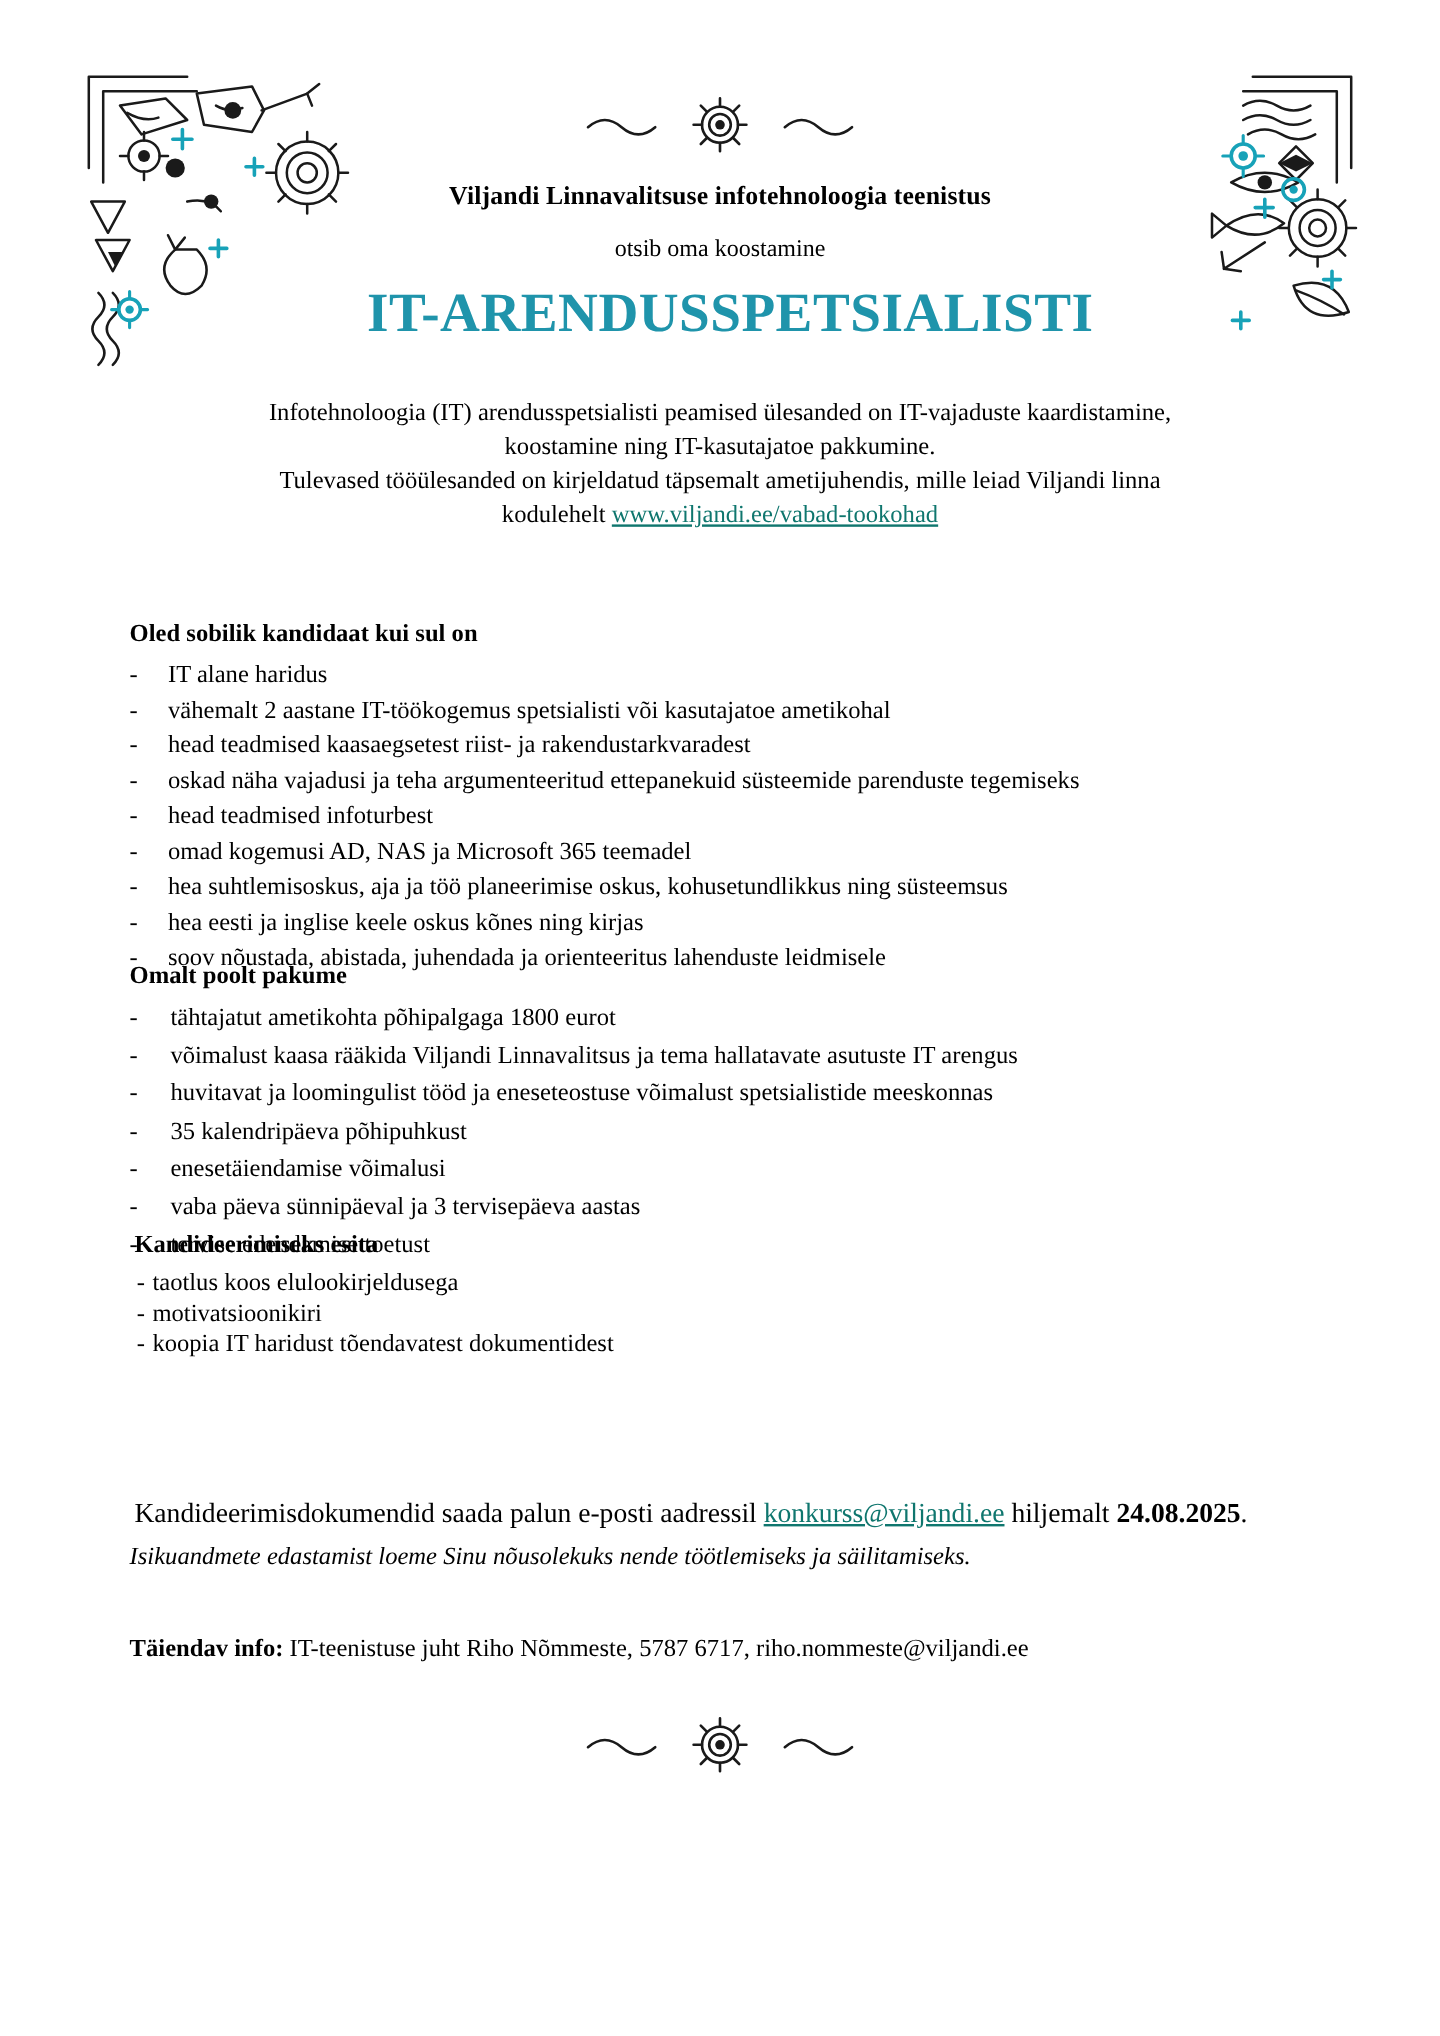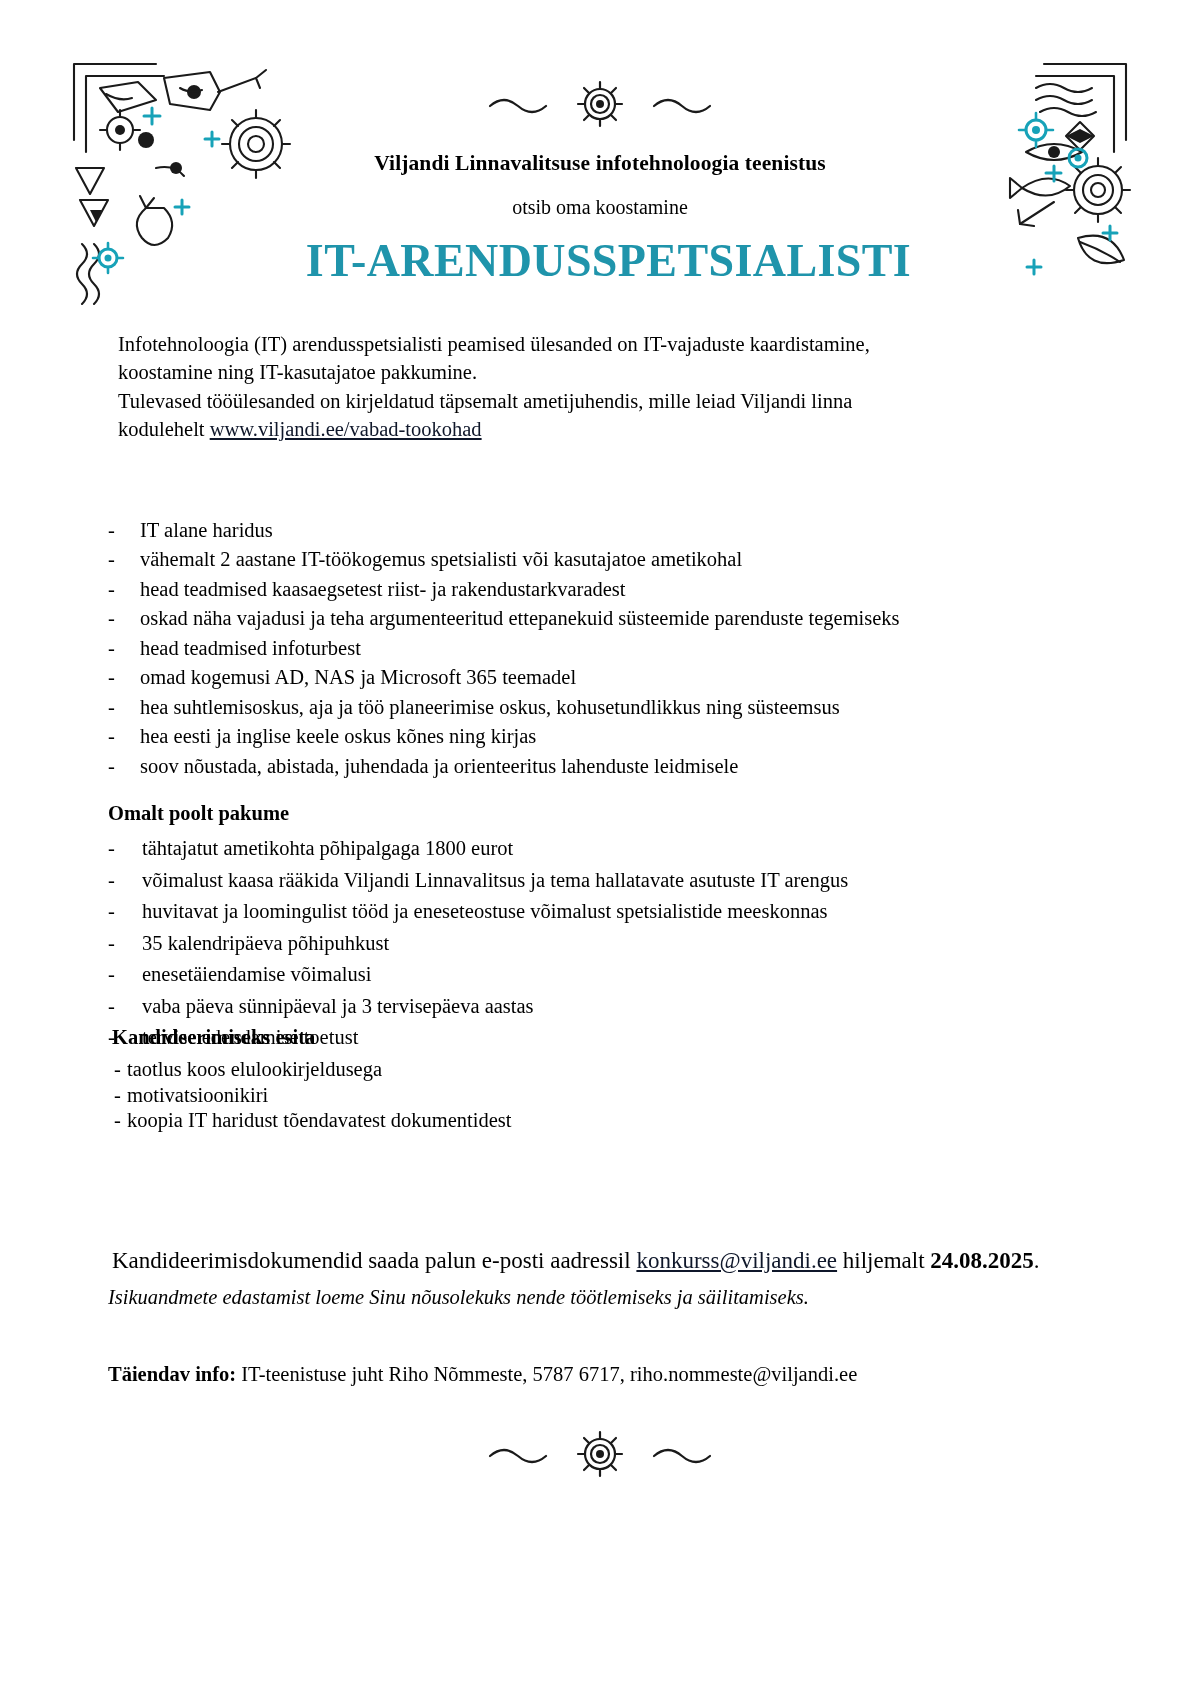--- a/index.html
+++ b/index.html
@@ -34,24 +34,24 @@
     font-size:46px;font-weight:bold;
     color:#1f94ab;
     letter-spacing:.4px;
     line-height:1.1;
     margin-left:17px;
   }
 
   
   .intro{
     position:absolute;left:118px;width:964px;top:330px;
-    font-size:20.5px;line-height:1.38;
+    text-align:center;font-size:20.5px;line-height:1.38;
   }
   .intro .ln{display:block;}
-  a.link{color:#0f172a;}
+  a.link{color:#0f766e;}
 
   
   .block{position:absolute;left:108px;width:980px;}
   .block-req{top:515px;}
   .block-offer{top:800px;}
   .block-apply{top:1024px;}
   .block-closing{top:1240px;}
   .block-contact{top:1360px;}
 
   h2.sec{
@@ -203,20 +203,21 @@
   </div>
 
   <div class="intro">
     <span class="ln">Infotehnoloogia (IT) arendusspetsialisti peamised ülesanded on IT-vajaduste kaardistamine,</span>
     <span class="ln">koostamine ning IT-kasutajatoe pakkumine.</span>
     <span class="ln">Tulevased tööülesanded on kirjeldatud täpsemalt ametijuhendis, mille leiad Viljandi linna</span>
     <span class="ln"><span>kodulehelt </span><a class="link" href="#">www.viljandi.ee/vabad-tookohad</a></span>
   </div>
 
   <div class="block block-req">
+    <h2 class="sec">Oled sobilik kandidaat kui sul on</h2>
     <ul class="dashlist">
       <li>
           <span class="dash">-</span>
           <span>IT alane haridus</span>
         </li>
       <li>
           <span class="dash">-</span>
           <span>vähemalt 2 aastane IT-töökogemus spetsialisti või kasutajatoe ametikohal</span>
         </li>
       <li>

